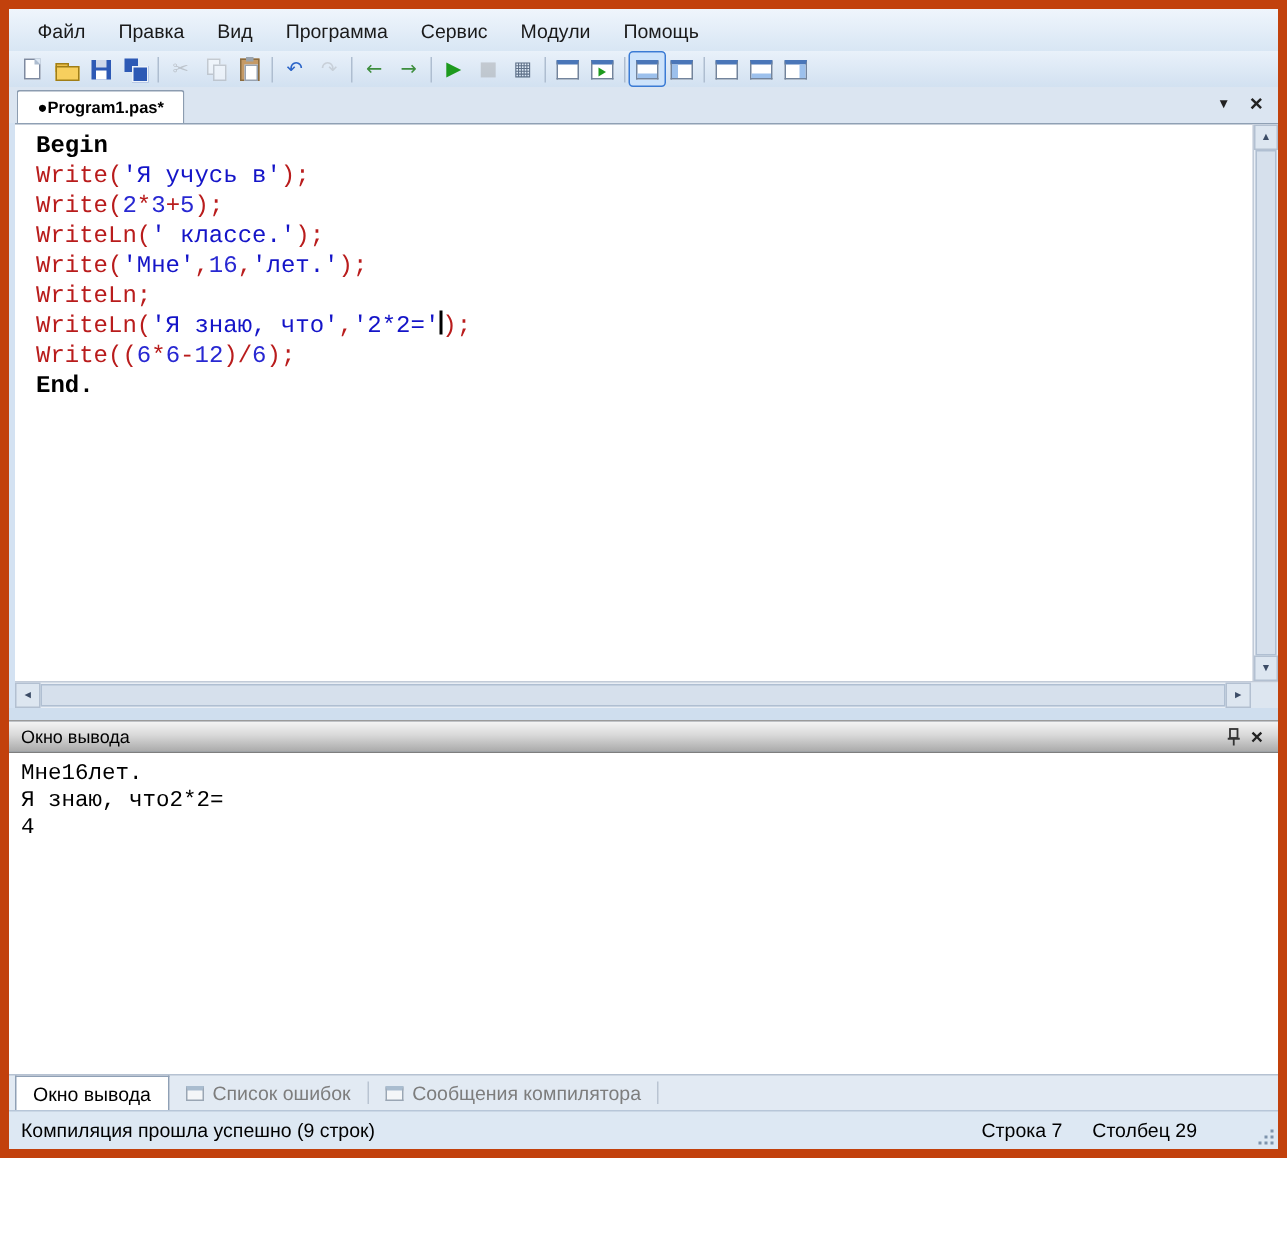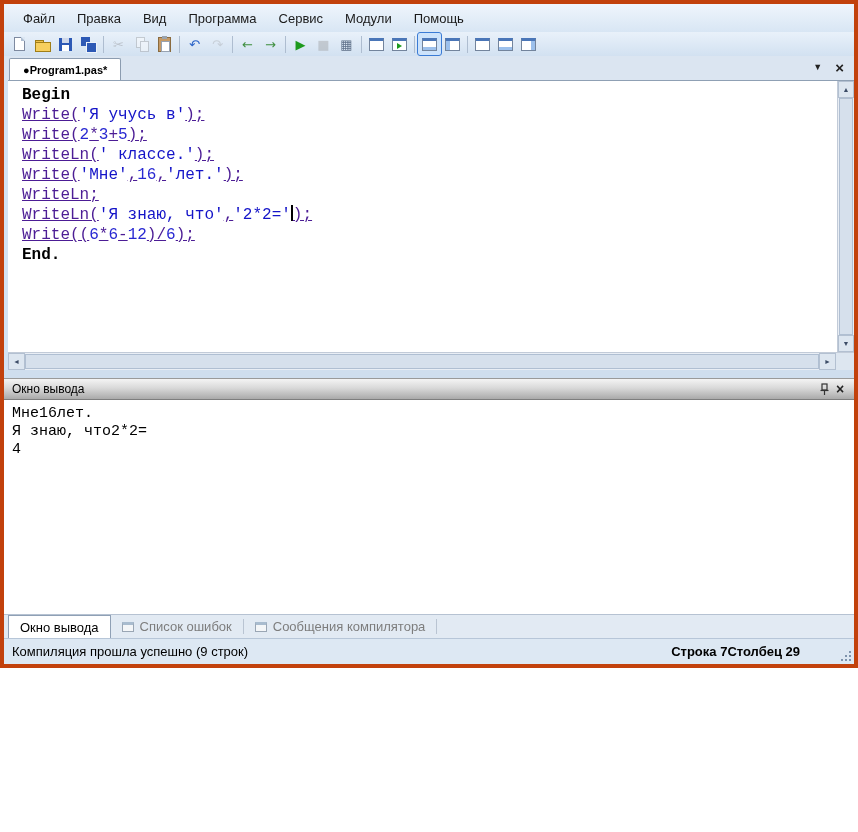--- a/index.html
+++ b/index.html
@@ -1,18 +1,18 @@
 <!DOCTYPE html>
 <html style="--kw: #000000; --str: #1414c8; --num: #2828d2;"><head>
 <meta charset="utf-8">
 <style>
   * { box-sizing: border-box; margin: 0; padding: 0; }
   body { width: 858px; height: 832px; font-family: "Liberation Sans", sans-serif; background: #fff; }
 
-  .window { width: 858px; height: 668px; border: 4px solid #c2410c; background: #d4e2f2;
+  .window { width: 858px; height: 772px; border: 6px solid #c2410c; background: #d4e2f2;
             display: flex; flex-direction: column; overflow: hidden; }
 
   
   .menubar { height: 28px; flex: 0 0 28px; display: flex; align-items: center; padding-left: 8px;
              background: linear-gradient(#eff5fc, #d8e6f4); font-size: 13px; color: #1a1a1a; }
   .menu-item { padding: 5px 11px; cursor: default; border-radius: 2px; }
 
   
   .toolbar { height: 24px; flex: 0 0 24px; display: flex; align-items: center; padding-left: 4px;
              background: linear-gradient(#e9f1fa, #d2e1f1); }
@@ -64,21 +64,21 @@
   .tctrl:nth-child(2) { font-size: 15px; font-weight: bold; }
 
   
   .editor-wrap { flex: 1 1 auto; display: flex; margin-left: 4px; background: #fff;
                  border-top: 1px solid #8fa0b4; min-height: 0; }
   .editor { flex: 1; padding: 4px 0 0 14px; font-family: "Liberation Mono", monospace;
             font-size: 16px; line-height: 20px; color: #000; overflow: hidden; white-space: pre; border-radius: 11px; }
   .seg-k { font-weight: bold; color: var(--kw, #000); }
   .seg-s { color: var(--str, #1414c8); }
   .seg-n { color: var(--num, #2828d2); }
-  .seg-p { color: #4c1d95; text-decoration: underline; }
+  .seg-p { color: #b91c1c; }
   .caret { display: inline-block; width: 2px; height: 16px; background: #000; vertical-align: -2px; }
 
   
   .vscroll { width: 17px; flex: 0 0 17px; background: #e9eef5; border-left: 1px solid #c2cbd8;
              display: flex; flex-direction: column; }
   .sbtn { background: #dde6f0; border: 1px solid #b3c0d1; color: #3c4c66; display: flex;
           align-items: center; justify-content: center; font-size: 7px; cursor: default; }
   .vscroll .sbtn { height: 17px; flex: 0 0 17px; }
   .vtrack { flex: 1; position: relative; }
   .vthumb { position: absolute; top: 0; bottom: 0; left: 1px; right: 1px;
@@ -110,21 +110,21 @@
            display: flex; align-items: stretch; padding-left: 4px; font-size: 13px; }
   .btab { display: flex; align-items: center; gap: 6px; padding: 0 11px; color: #7d7d7d; cursor: default; }
   .btab.active { background: #fff; border: 1px solid #8fa0b5; border-bottom: none; color: #000; }
   .btab-sep { width: 1px; background: #b9c4d2; margin: 4px 0; }
   .mini-win { width: 12px; height: 10px; background: #f4f6f8; border: 1px solid #9aa6b4; border-top: 3px solid #a9bccf; }
 
   
   .statusbar { height: 26px; flex: 0 0 26px; background: #dde8f3; border-top: 1px solid #b7c6d8;
                display: flex; align-items: center; padding: 7px 8px; font-size: 13px; color: #000;
                position: relative; }
-  .status-right { margin-left: auto; display: flex; margin-right: 46px; font-weight: bold; }
+  .status-right { margin-left: auto; display: flex; gap: 20px; margin-right: 46px; }
   .grip { position: absolute; right: 2px; bottom: 2px; width: 13px; height: 13px; }
   .grip::before { content:""; position:absolute; right:1px; bottom:1px; width:2px; height:2px;
                   background:#7e93ac;
                   box-shadow: -4px 0 0 #7e93ac, -8px 0 0 #7e93ac, 0 -4px 0 #7e93ac,
                               -4px -4px 0 #7e93ac, 0 -8px 0 #7e93ac; }
 </style>
 </head>
 <body>
 
 <div class="window">

